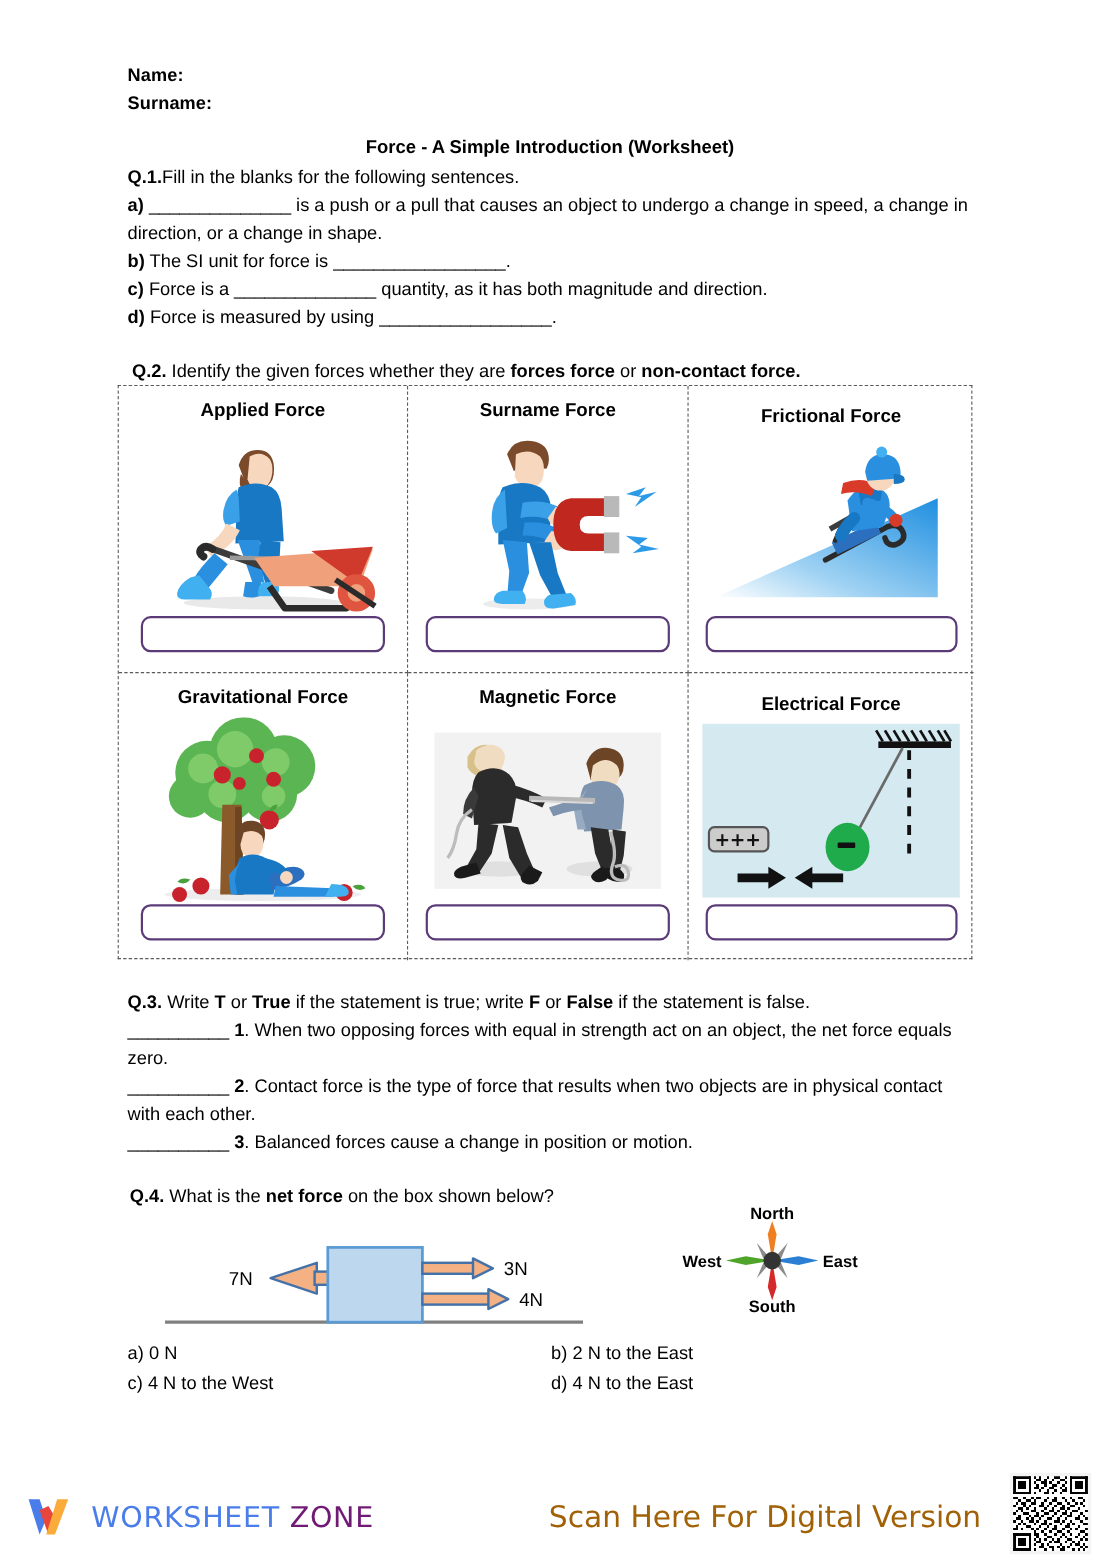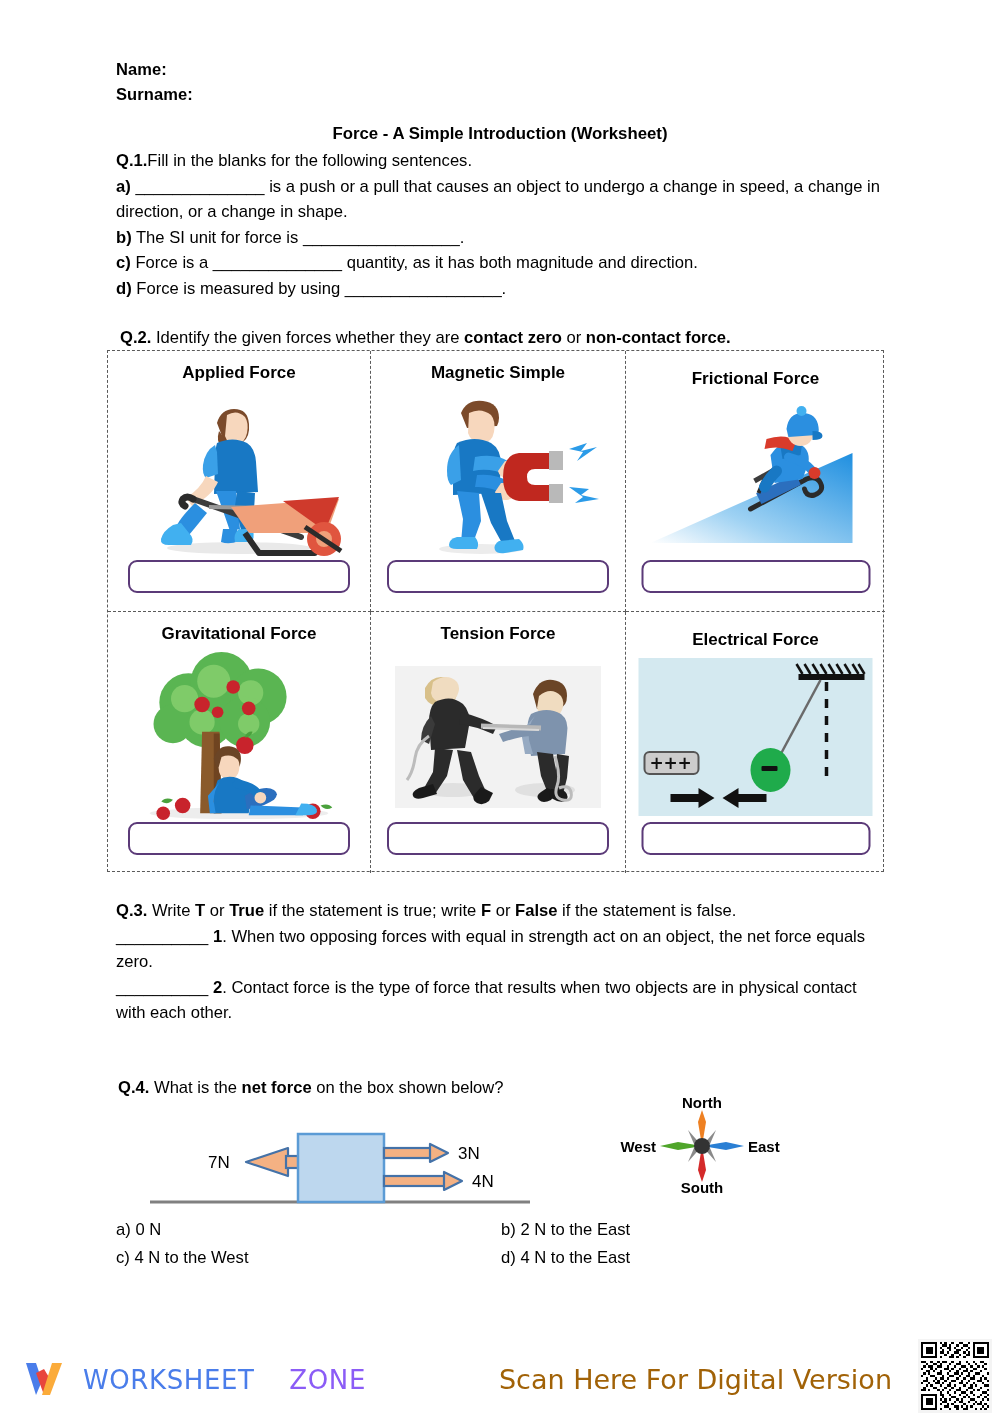--- a/index.html
+++ b/index.html
@@ -163,21 +163,21 @@
     display: flex;
     align-items: center;
   }
   .logo-text {
     font-size: 26px;
     letter-spacing: .6px;
     margin-left: 9px;
     font-family: "DejaVu Sans", sans-serif;
   }
   .logo-text .w1 { color: #4a7dea; font-weight: 500; }
-  .logo-text .w2 { color: #8b5cf6; font-weight: 500; margin-left: 26px; }
+  .logo-text .w2 { color: #701a75; font-weight: 500; }
 
   #scan-text {
     position: absolute;
     right: 108px;
     top: 1364px;
     font-size: 27px;
     font-family: "DejaVu Sans", sans-serif;
     color: #a16207;
     white-space: nowrap;
   }
@@ -203,21 +203,21 @@
   <div id="worksheet-title">Force - A Simple Introduction (Worksheet)</div>
 
   <div class="qblock" id="q1-block">
     <span class="qline"><b>Q.1.</b><span>Fill in the blanks for the following sentences.</span></span>
     <span class="qline"><b>a)</b><span> ______________ is a push or a pull that causes an object to undergo a change in speed, a change in direction, or a change in shape.</span></span>
     <span class="qline"><b>b)</b><span> The SI unit for force is _________________.</span></span>
     <span class="qline"><b>c)</b><span> Force is a ______________ quantity, as it has both magnitude and direction.</span></span>
     <span class="qline"><b>d)</b><span> Force is measured by using _________________.</span></span>
   </div>
 
-  <div id="q2-prompt"><b>Q.2.</b><span> Identify the given forces whether they are </span><b>contact zero</b><span> or </span><b>non-contact force.</b></div>
+  <div id="q2-prompt"><b>Q.2.</b><span> Identify the given forces whether they are </span><b>forces force</b><span> or </span><b>non-contact force.</b></div>
 
   <div id="force-grid">
 
     <div class="force-cell c1 r1">
       <div class="cell-title">Applied Force</div>
       <div class="cell-art">
         <svg viewBox="0 0 260 170" width="100%" height="100%" preserveAspectRatio="xMidYMid meet">
           <ellipse cx="130" cy="157" rx="72" ry="6" fill="#e9e9e9"></ellipse>
 
           <path d="M108 32 q4-14 17-14 q14 0 15 15 q1 13 -6 18 l-18 2 z" fill="#7b4a2a"></path>
@@ -248,21 +248,21 @@
           <path d="M136 142 L150 162 L206 162 L216 142" stroke="#2b2b2b" stroke-width="6" fill="none" stroke-linejoin="round"></path>
           <circle cx="215" cy="148" r="17" fill="#e0553f"></circle>
           <circle cx="215" cy="148" r="8" fill="#f0a07a"></circle>
           <path d="M196 136 L232 160" stroke="#2b2b2b" stroke-width="5" fill="none"></path>
         </svg>
       </div>
       <div class="answer-box"></div>
     </div>
 
     <div class="force-cell c2 r1">
-      <div class="cell-title">Magnetic Simple</div>
+      <div class="cell-title">Surname Force</div>
       <div class="cell-art">
         <svg viewBox="0 0 250 170" width="100%" height="100%" preserveAspectRatio="xMidYMid meet">
           <ellipse cx="108" cy="158" rx="42" ry="5" fill="#ececec"></ellipse>
 
           <path d="M88 22 q6-14 22-12 q16 2 16 17 q0 4 -2 8 l-30 2 z" fill="#7b4a2a"></path>
           <path d="M96 22 q12-6 22 2 q5 6 3 17 q-2 11 -12 11 q-11 0 -14 -10 z" fill="#f7d7bd"></path>
 
           <path d="M84 52 q18-8 34 0 q10 6 10 22 l-2 28 l-46 2 l0 -30 q0 -16 4 -22 z" fill="#1878c4"></path>
           <path d="M86 54 q-12 8 -12 26 q0 10 4 14 l10 -5 z" fill="#3aa0e8"></path>
 
@@ -376,21 +376,21 @@
           <path d="M194 156 q14 0 16 6 q2 6 -8 6 l-14 0 z" fill="#41b0f0"></path>
 
           <path d="M128 136 q18 2 24 14" stroke="#1878c4" stroke-width="9" fill="none" stroke-linecap="round"></path>
           <circle cx="152" cy="150" r="6" fill="#f7d7bd"></circle>
         </svg>
       </div>
       <div class="answer-box"></div>
     </div>
 
     <div class="force-cell c2 r2">
-      <div class="cell-title">Tension Force</div>
+      <div class="cell-title">Magnetic Force</div>
       <div class="cell-art">
         <svg viewBox="0 0 250 170" width="100%" height="100%" preserveAspectRatio="xMidYMid meet">
           <rect x="22" y="14" width="206" height="142" fill="#f2f2f2"></rect>
           <ellipse cx="80" cy="138" rx="34" ry="7" fill="#e0e0e0"></ellipse>
           <ellipse cx="172" cy="138" rx="30" ry="7" fill="#e0e0e0"></ellipse>
 
           <path d="M52 36 q8 -14 22 -10 q12 4 10 16 q-2 10 -12 12 q-14 2 -20 -8 z" fill="#d8c08a"></path>
           <path d="M60 30 q14 -10 24 0 q4 6 0 14 q-5 8 -14 7 q-11 -2 -12 -10 z" fill="#f0dcc0"></path>
           <path d="M62 50 q16 -8 28 2 q8 8 6 22 l-4 22 l-34 2 l-2 -28 q0 -14 6 -20 z" fill="#2b2b2b"></path>
           <path d="M88 60 q22 6 36 14 l-4 8 q-18 -8 -34 -10 z" fill="#2b2b2b"></path>
@@ -457,20 +457,21 @@
         </svg>
       </div>
       <div class="answer-box"></div>
     </div>
   </div>
 
   <div class="qblock" id="q3-block">
     <span class="qline"><b>Q.3.</b><span> Write </span><b>T</b><span> or </span><b>True</b><span> if the statement is true; write </span><b>F</b><span> or </span><b>False</b><span> if the statement is false.</span></span>
     <span class="qline"><span>__________</span> <b>1</b><span>. When two opposing forces with equal in strength act on an object, the net force equals zero.</span></span>
     <span class="qline"><span>__________</span> <b>2</b><span>. Contact force is the type of force that results when two objects are in physical contact with each other.</span></span>
+    <span class="qline"><span>__________</span> <b>3</b><span>. Balanced forces cause a change in position or motion.</span></span>
   </div>
 
   <div id="q4-prompt"><b>Q.4.</b><span> What is the </span><b>net force</b><span> on the box shown below?</span></div>
 
   <div id="force-diagram">
     <svg viewBox="0 0 400 92" width="100%" height="100%" preserveAspectRatio="xMidYMid meet">
 
       <path d="M10 84 L390 84" stroke="#808080" stroke-width="3" fill="none"></path>
 
       <path d="M148 38 L148 30 L106 44 L148 58 L148 50 Z" fill="#f4b183" stroke="#4472a8" stroke-width="2.2" stroke-linejoin="round"></path>

